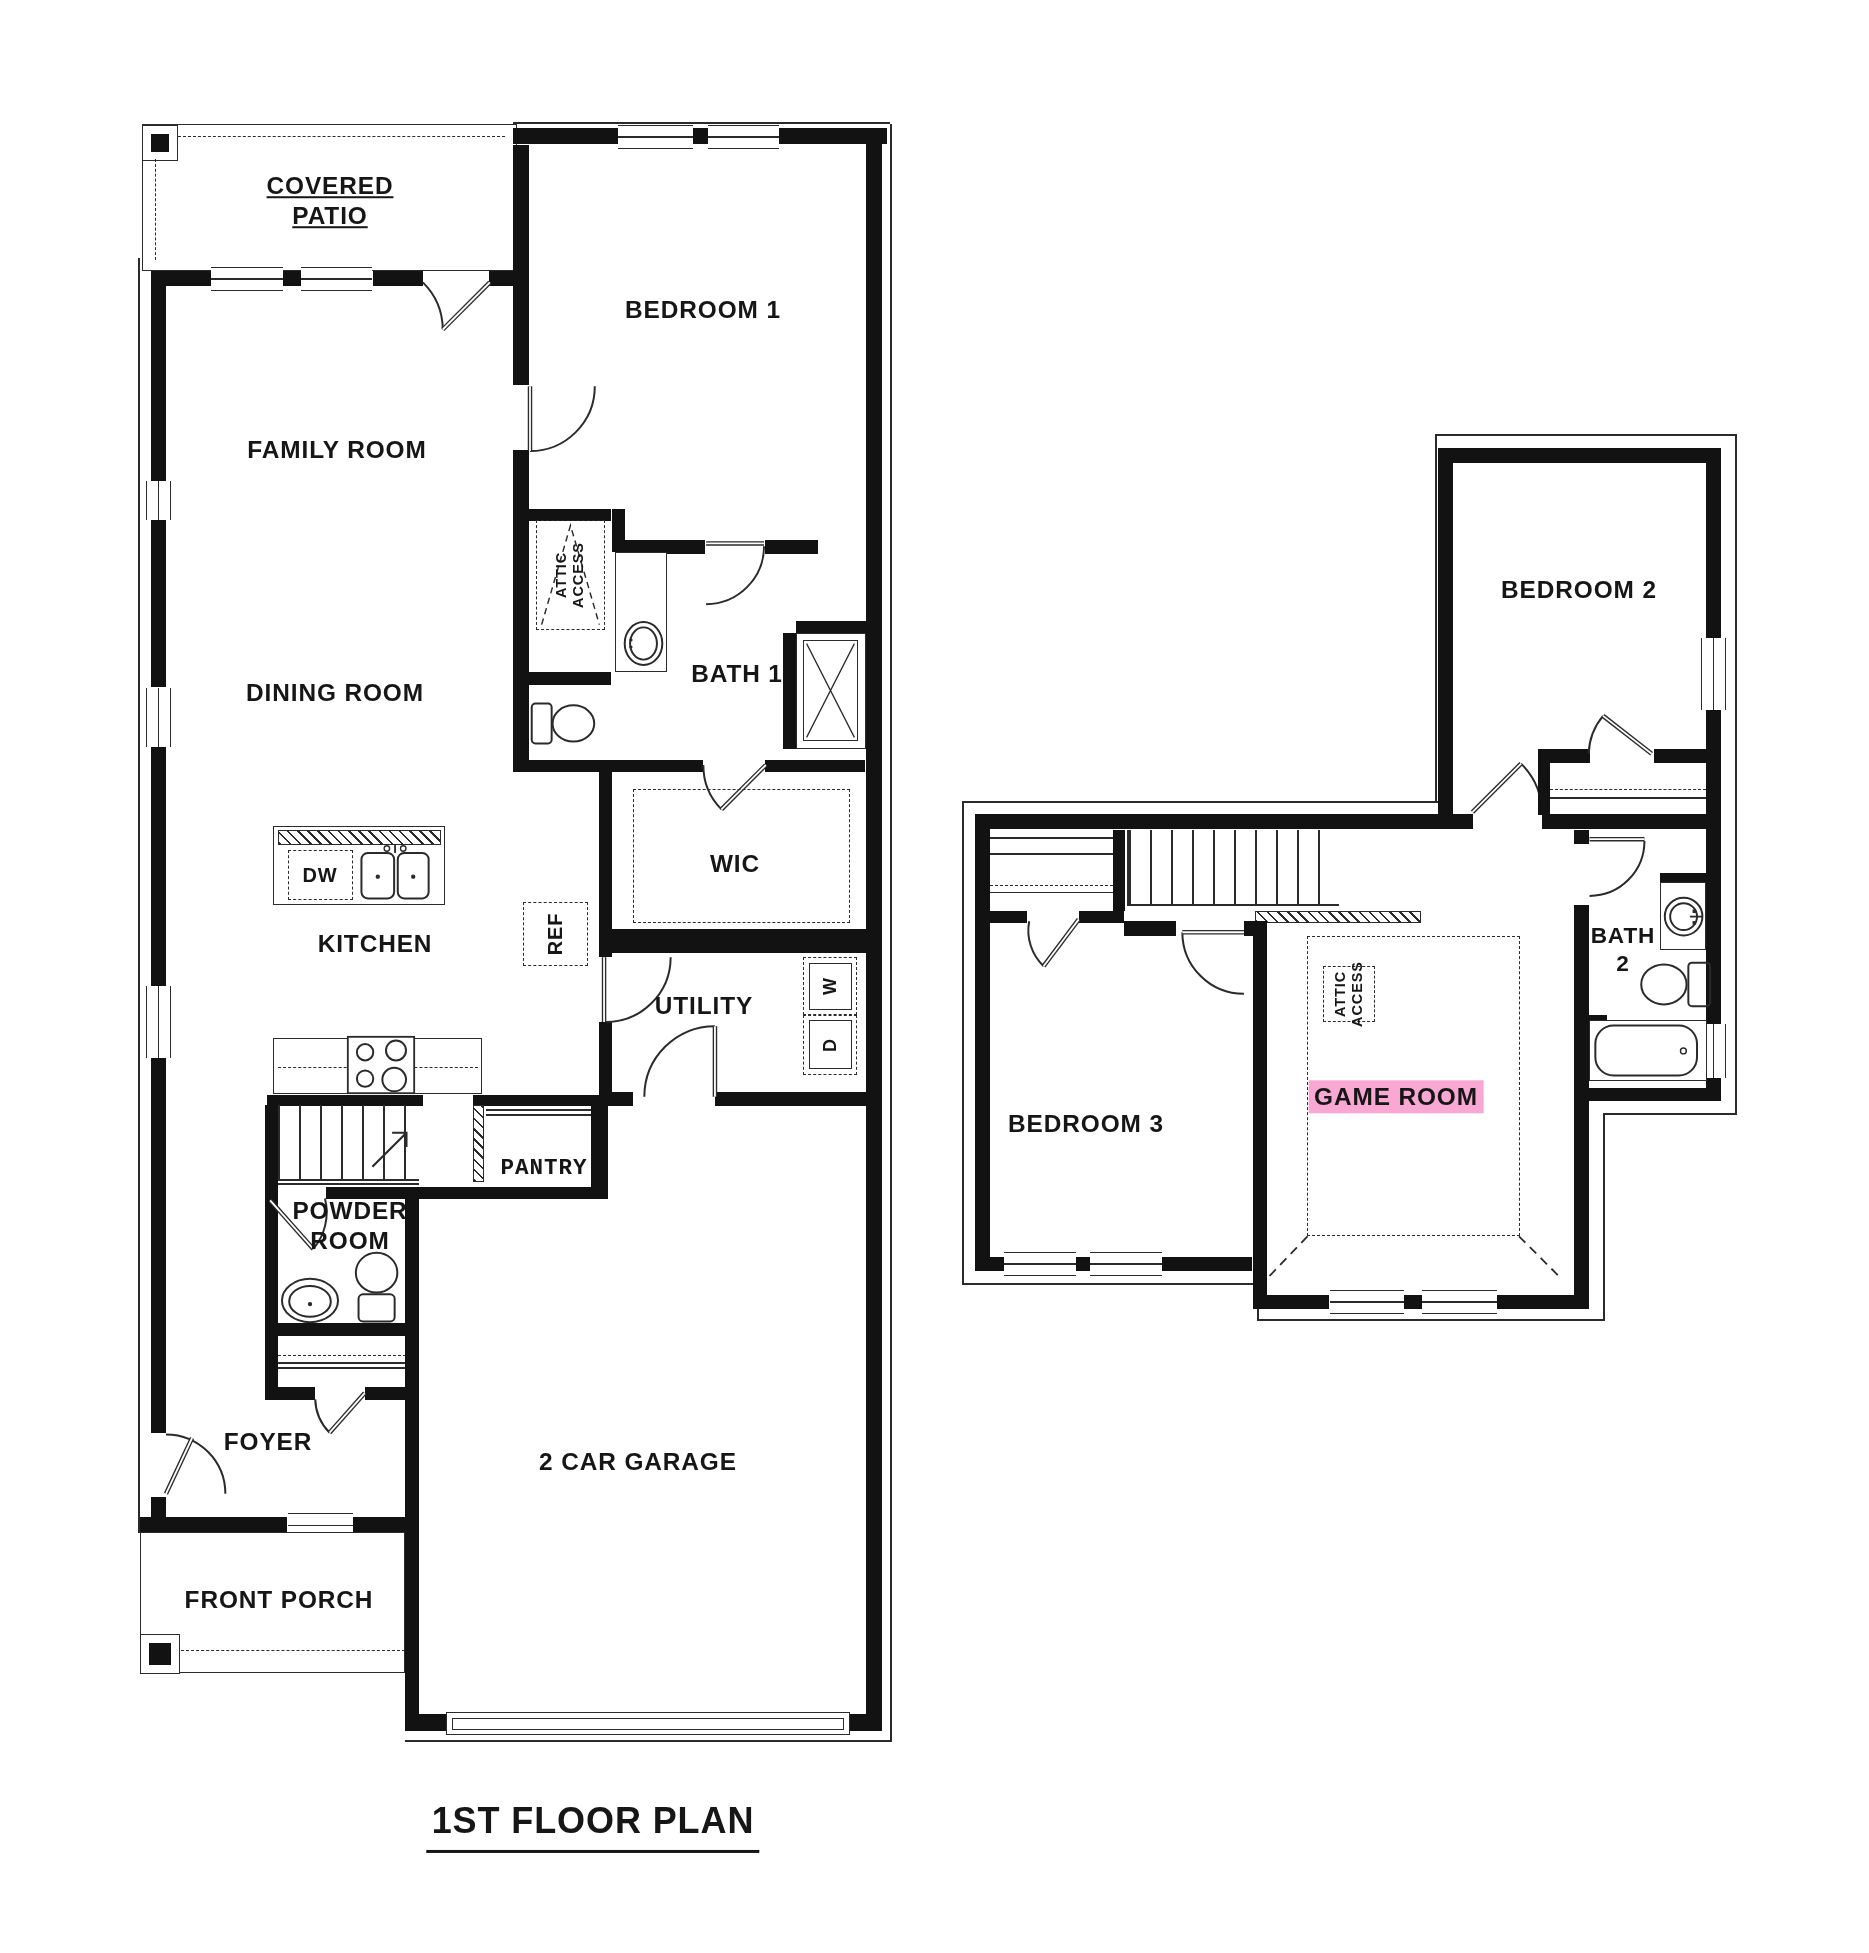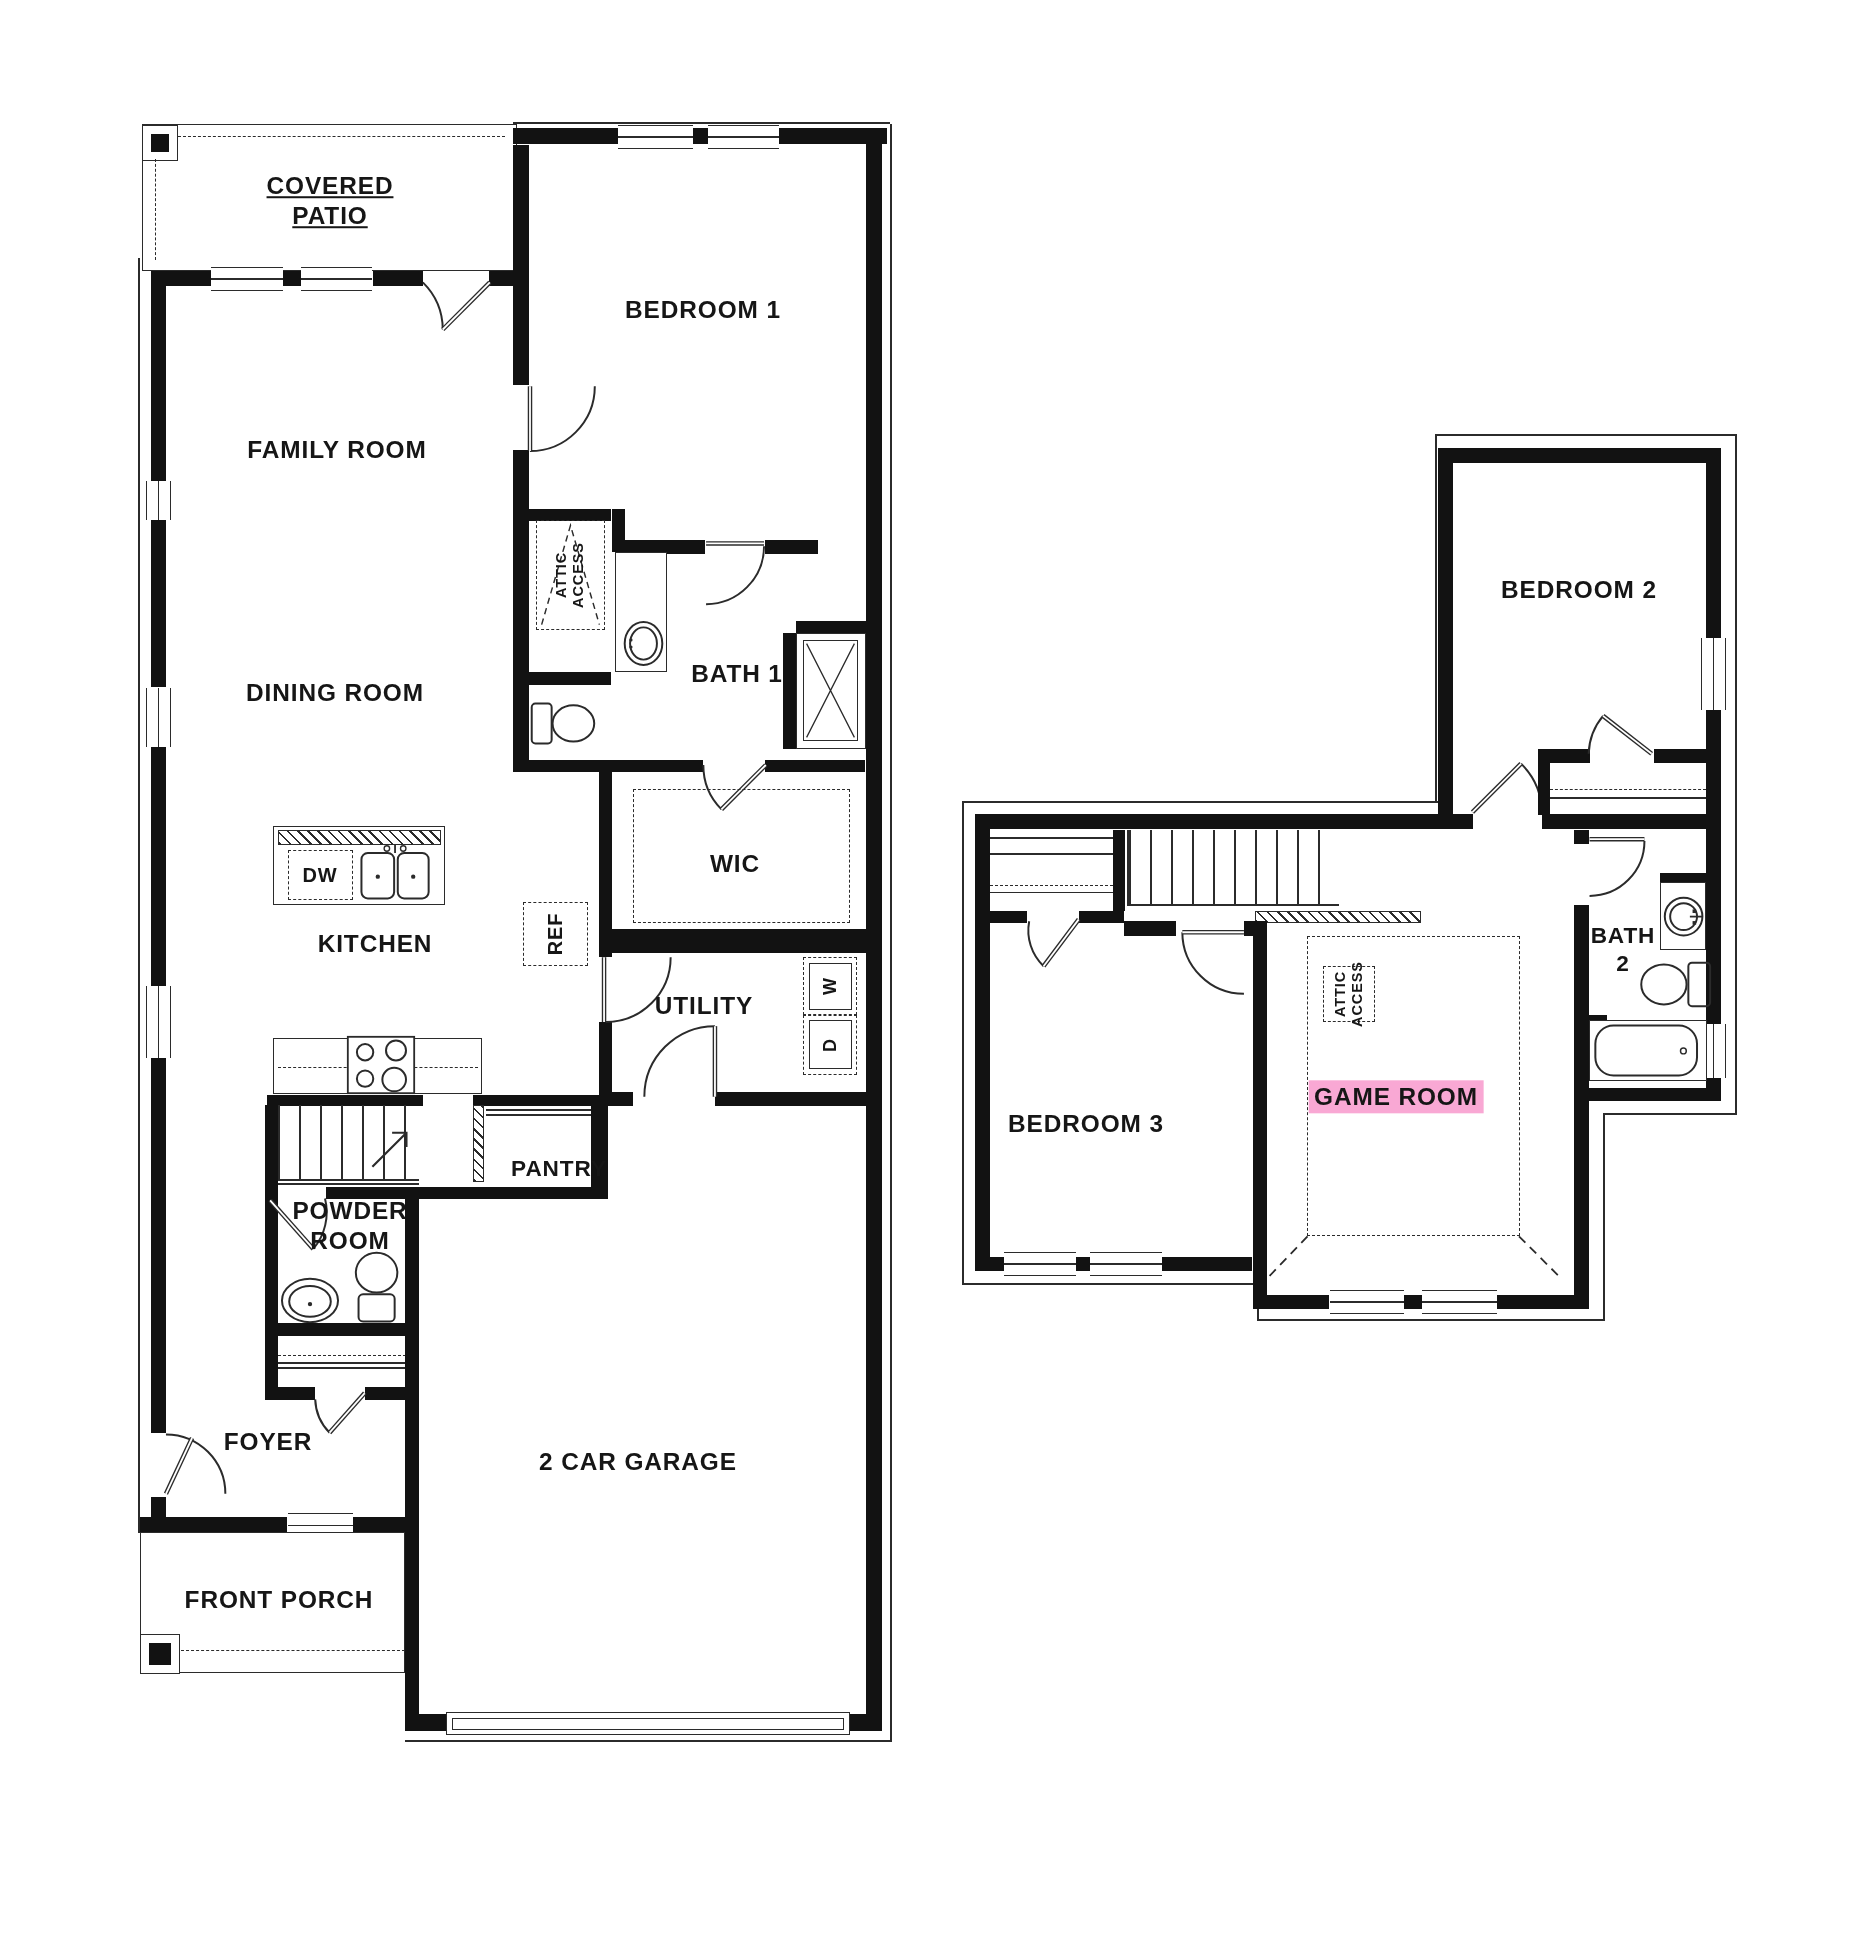--- a/index.html
+++ b/index.html
@@ -209,21 +209,21 @@
   <svg style="left:365px;top:1122px;" width="56" height="52" viewBox="0 0 62 58">
     <path d="M8,50 L46,12 M30,12 L46,12 L46,28" stroke="#2b2b2b" stroke-width="2.4" fill="none"></path>
   </svg>
 
   <div class="hatch" style="left:473px;top:1105px;width:11px;height:77px;"></div>
   <div class="ln" style="left:486px;top:1109px;width:105px;height:1.8px;"></div>
   <div class="ln" style="left:486px;top:1114px;width:105px;height:1.8px;"></div>
   <div class="w" style="left:591px;top:1105px;width:17px;height:93px;"></div>
   <div class="w" style="left:326px;top:1187px;width:282px;height:11.8px;"></div>
   <div class="w" style="left:265px;top:1187px;width:6.3px;height:11.8px;"></div>
-  <div class="lb f25" style="left:559px;top:1169px;">PANTRY</div>
+  <div class="lb f25" style="left:544px;top:1169px;font-family:Liberation Mono, monospace;">PANTRY</div>
 
   <svg style="left:262px;top:1194px;" width="72" height="63" viewBox="0 0 80 70">
     <path class="s" d="M70,5 A63,63 0 0 1 57,61"></path>
     <line class="leaf" x1="9" y1="7" x2="57" y2="61"></line>
       <line class="leafin" x1="9" y1="7" x2="57" y2="61"></line>
   </svg>
   <div class="lb f27" style="left:350px;top:1226px;">POWDER
 ROOM</div>
   <svg style="left:280px;top:1277px;" width="60" height="47" viewBox="0 0 66 52">
     <ellipse class="s" cx="33" cy="26" rx="31" ry="24"></ellipse>
@@ -258,20 +258,21 @@
   <div class="w" style="left:149px;top:1643px;width:22px;height:22px;"></div>
   <div class="lb f27" style="left:279px;top:1600px;">FRONT PORCH</div>
 
   <div class="w" style="left:405px;top:1199px;width:13.6px;height:516px;"></div>
   <div class="w" style="left:405px;top:1714px;width:41px;height:17px;"></div>
   <div class="w" style="left:850px;top:1714px;width:32px;height:17px;"></div>
   <div class="tl" style="left:446px;top:1712px;width:404px;height:22.6px;"></div>
   <div class="tl" style="left:452px;top:1718px;width:392px;height:11.8px;border-width:1.4px;"></div>
   <div class="lb f27" style="left:638px;top:1462px;">2 CAR GARAGE</div>
 
+  <div class="lb title" style="left:593px;top:1826px;">1ST FLOOR PLAN</div>
 
   <div class="ln" style="left:962px;top:801px;width:1.8px;height:483px;"></div>
   <div class="ln" style="left:962px;top:801px;width:482px;height:1.8px;"></div>
   <div class="ln" style="left:962px;top:1283px;width:298px;height:1.8px;"></div>
   <div class="ln" style="left:1257px;top:1283px;width:1.8px;height:38px;"></div>
   <div class="ln" style="left:1257px;top:1319px;width:347px;height:1.8px;"></div>
   <div class="ln" style="left:1603px;top:1113px;width:1.8px;height:208px;"></div>
   <div class="ln" style="left:1603px;top:1113px;width:134px;height:1.8px;"></div>
   <div class="ln" style="left:1735px;top:434px;width:1.8px;height:680px;"></div>
   <div class="ln" style="left:1435px;top:434px;width:302px;height:1.8px;"></div>

